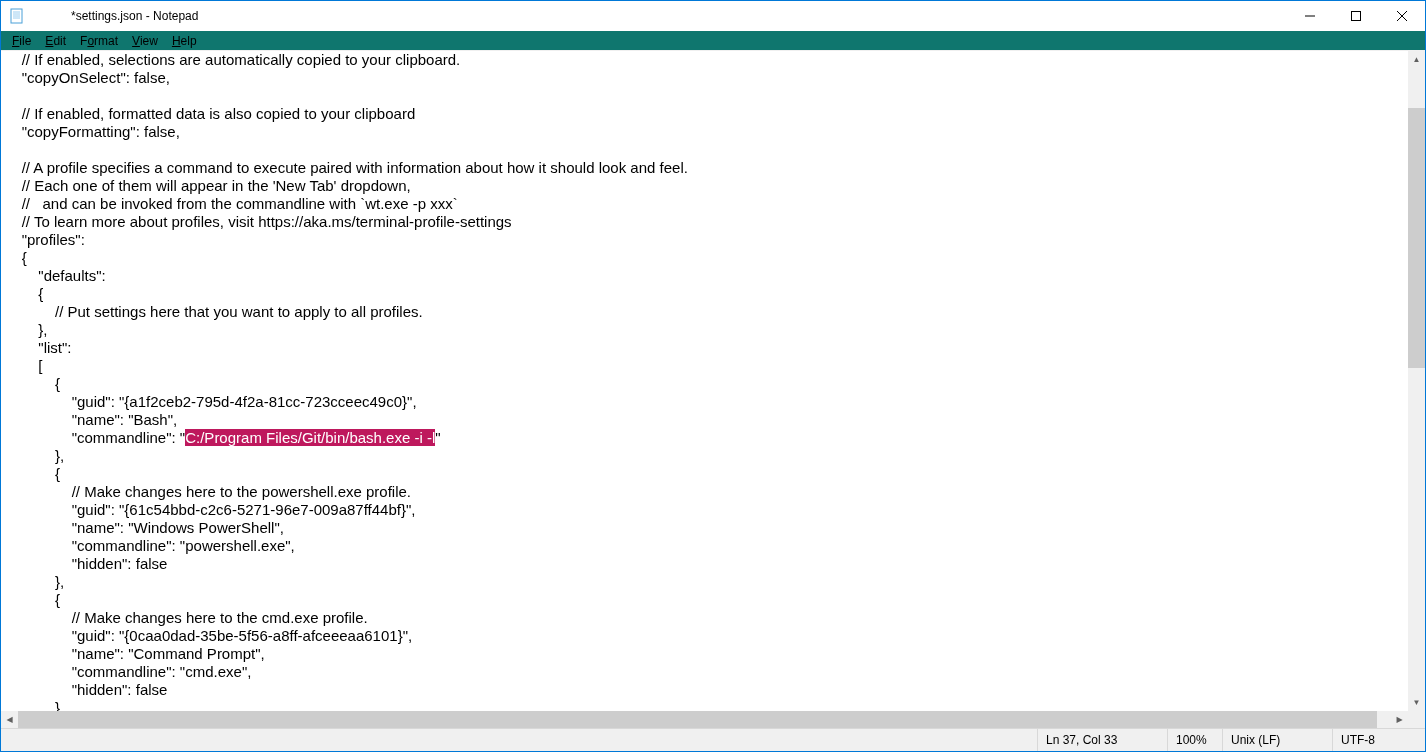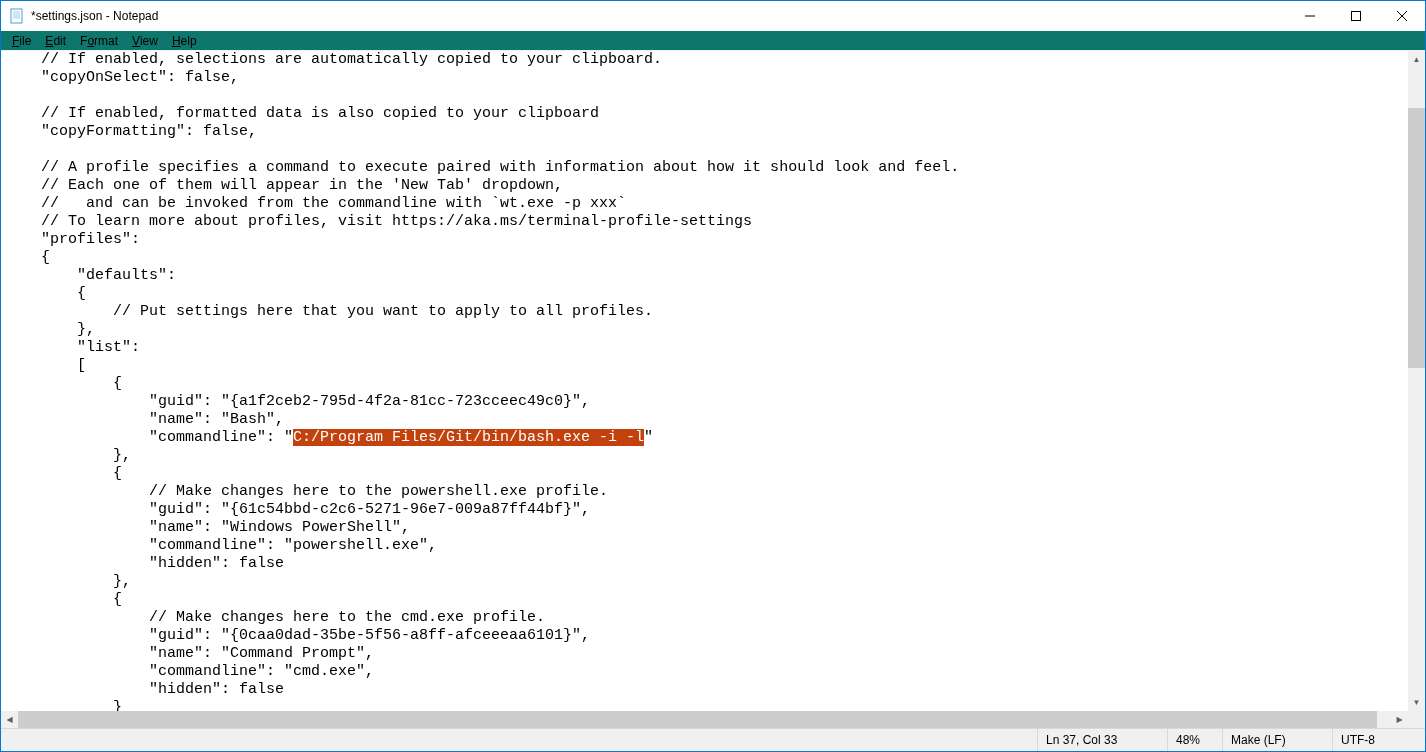--- a/index.html
+++ b/index.html
@@ -21,21 +21,21 @@
       justify-content: space-between;
       background: #ffffff;
       padding-left: 8px;
       flex-shrink: 0;
     }
     .titlebar-left { display: flex; align-items: center; gap: 6px; }
     .notepad-icon {
       width: 16px; height: 16px;
       display: inline-flex; align-items: center; justify-content: center;
     }
-    .title-text { font-size: 12px; color: #000; }
+    .title-text { font-size: 12px; color: #000; margin-left: 40px; }
     .window-controls { display: flex; height: 100%; }
     .win-btn {
       width: 46px; height: 30px;
       display: flex; align-items: center; justify-content: center;
       font-family: "Segoe UI Symbol", sans-serif;
       font-size: 10px;
       color: #000;
       cursor: default;
     }
     .menubar {
@@ -55,30 +55,30 @@
     }
     .menu-item .underline { text-decoration: underline; }
     .editor-wrap {
       flex: 1;
       display: flex;
       overflow: hidden;
       position: relative;
     }
     .editor {
       flex: 1;
-      font-family: Liberation Mono, monospace;
+      font-family: Liberation Sans, sans-serif;
       font-size: 15px;
       line-height: 18px;
       white-space: pre;
       padding: 0 4px;
       color: #000;
       overflow: hidden;
     }
     .highlight {
-      background: #c2410c;
+      background: #be185d;
       color: #fff;
     }
     .vscroll {
       width: 17px;
       background: #f0f0f0;
       display: flex;
       flex-direction: column;
     }
     .vscroll .arrow {
       height: 17px;
@@ -226,16 +226,16 @@
   <div class="track">
       <div class="thumb"></div>
     </div>
   <div class="arrow">▶</div>
   <div class="corner"></div>
 </div>
 
 <div class="statusbar">
   <div class="spacer"></div>
   <div class="cell ln">Ln 37, Col 33</div>
-  <div class="cell zoom">48%</div>
-  <div class="cell eol">Make (LF)</div>
+  <div class="cell zoom">100%</div>
+  <div class="cell eol">Unix (LF)</div>
   <div class="cell enc">UTF-8</div>
 </div>
 
 </body></html>

